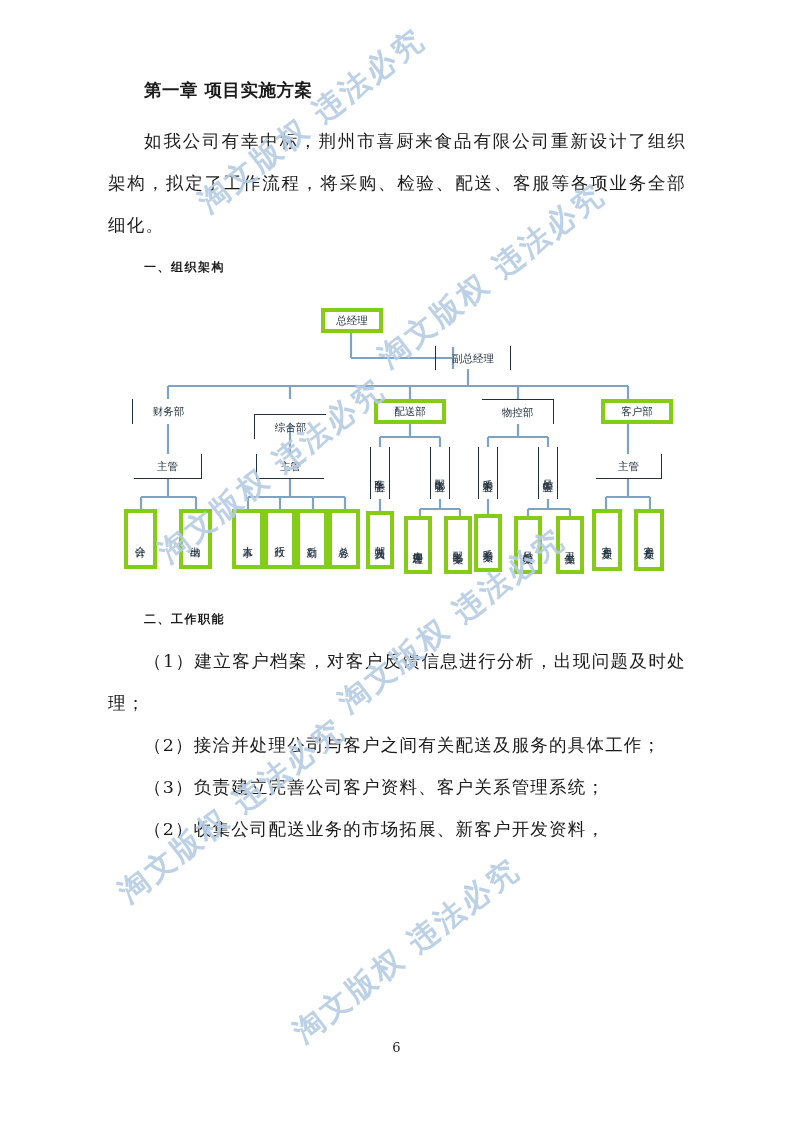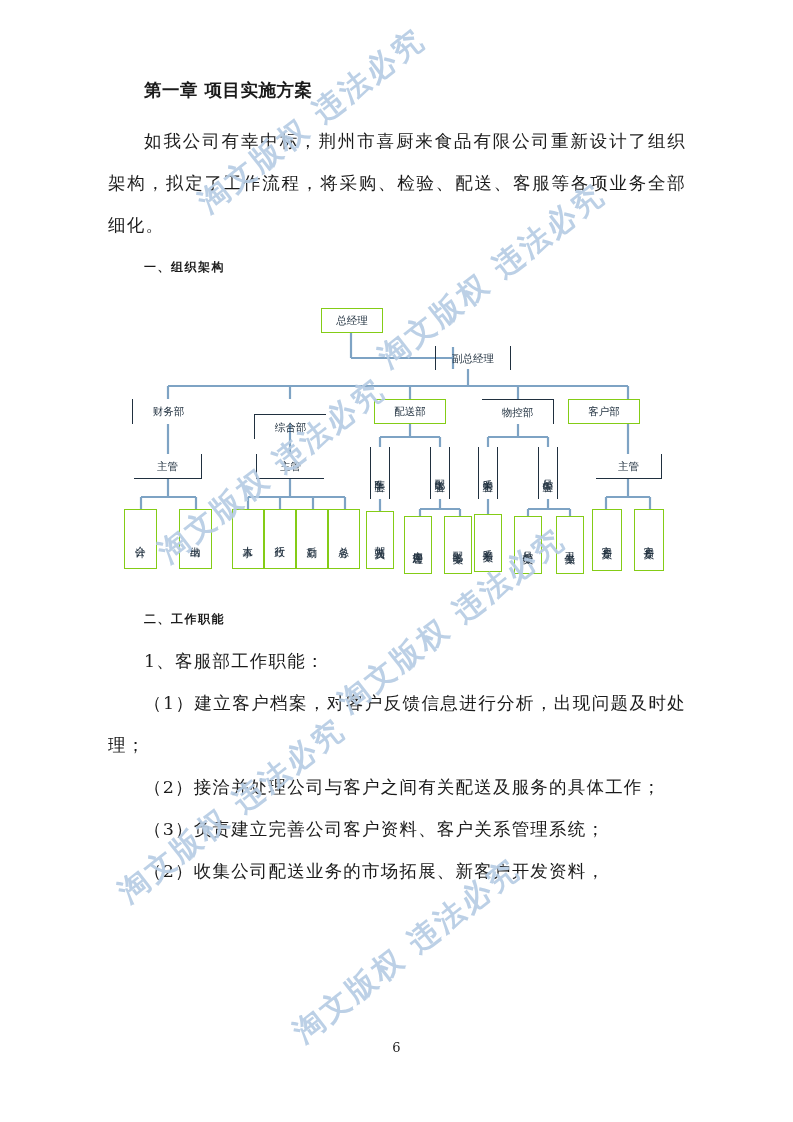--- a/index.html
+++ b/index.html
@@ -89,21 +89,21 @@
     color: #20303f;
     display: flex;
     align-items: center;
     justify-content: center;
     text-align: center;
     line-height: 1.18;
     font-family: "DejaVu Sans", "Liberation Sans", sans-serif;
     letter-spacing: 0px;
     background: transparent;
   }
-  #org-chart .node.boxed { border: 1px solid #84cc16; }
+  #org-chart .node.boxed { border: 4px solid #84cc16; }
   #org-chart .node.partial-lr {
     border-left: 1px solid #20303f;
     border-right: 1px solid #20303f;
     border-top: 0; border-bottom: 0;
   }
   #org-chart .node.partial-l {
     border-left: 1.4px solid #20303f;
     border-top: 0; border-right: 0; border-bottom: 0;
   }
   #org-chart .node.partial-tl {
@@ -239,21 +239,21 @@
       </svg>
 
       <div class="node boxed" style="left:213px; top:14px; width:62px; height:25px;">总经理</div>
 
       <div class="node partial-lr" style="left:327px; top:52px; width:76px; height:24px;">副总经理</div>
 
       <div class="node partial-l" style="left:24px; top:105px; width:72px; height:25px;">财务部</div>
       <div class="node partial-tl" style="left:146px; top:120px; width:72px; height:25px;">综合部</div>
       <div class="node boxed" style="left:266px; top:105px; width:72px; height:25px;">配送部</div>
       <div class="node partial-tr" style="left:374px; top:105px; width:72px; height:25px;text-align:center;">物控部</div>
-      <div class="node boxed" style="left:460px; top:105px; width:72px; height:25px;">客户部</div>
+      <div class="node boxed" style="left:493px; top:105px; width:72px; height:25px;">客户部</div>
 
       <div class="node partial-br" style="left:26px; top:160px; width:68px; height:25px;">主管</div>
       <div class="node partial-bl" style="left:148px; top:160px; width:68px; height:25px;">主管</div>
       <div class="node vert partial-lr" style="left:262px; top:153px; width:20px; height:52px;">车队主管</div>
       <div class="node vert partial-lr" style="left:322px; top:153px; width:20px; height:52px;">配送主管</div>
       <div class="node vert partial-lr" style="left:370px; top:153px; width:20px; height:52px;">采购主管</div>
       <div class="node vert partial-lr" style="left:430px; top:153px; width:20px; height:52px;">品控主管</div>
       <div class="node partial-br" style="left:488px; top:160px; width:66px; height:25px;">主管</div>
 
       <div class="node vert boxed" style="left:16px; top:215px; width:33px; height:60px;">会计</div>
@@ -271,21 +271,20 @@
       <div class="node vert boxed" style="left:366px; top:220px; width:28px; height:58px;">采购专员</div>
       <div class="node vert boxed" style="left:406px; top:222px; width:28px; height:58px;">品控专员</div>
       <div class="node vert boxed" style="left:448px; top:222px; width:28px; height:58px;">卫生专员</div>
 
       <div class="node vert boxed" style="left:484px; top:215px; width:30px; height:62px;">客户专员</div>
       <div class="node vert boxed" style="left:526px; top:215px; width:30px; height:62px;">客户专员</div>
     </div>
 
     <div class="h-sec">二、工作职能</div>
 
-    <p class="body indent">1、客服部工作职能：</p>
     <p class="body indent">（1）建立客户档案，对客户反馈信息进行分析，出现问题及时处理；</p>
     <p class="body indent">（2）接洽并处理公司与客户之间有关配送及服务的具体工作；</p>
     <p class="body indent">（3）负责建立完善公司客户资料、客户关系管理系统；</p>
     <p class="body indent">（2）收集公司配送业务的市场拓展、新客户开发资料，</p>
 
   </div>
 
   <div id="page-number">6</div>
 </div>
 

